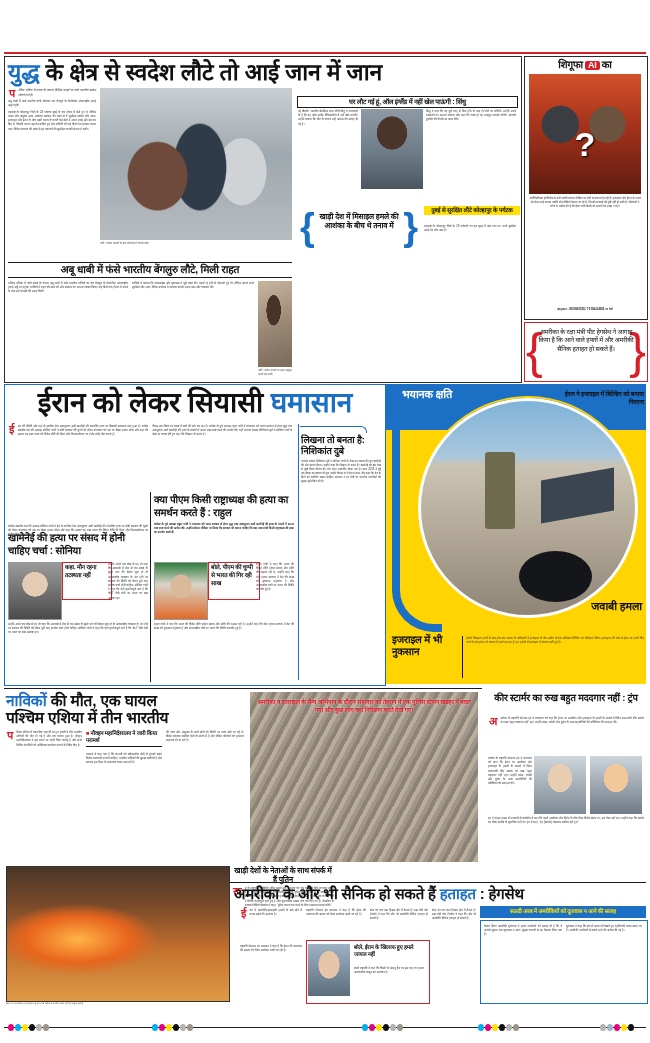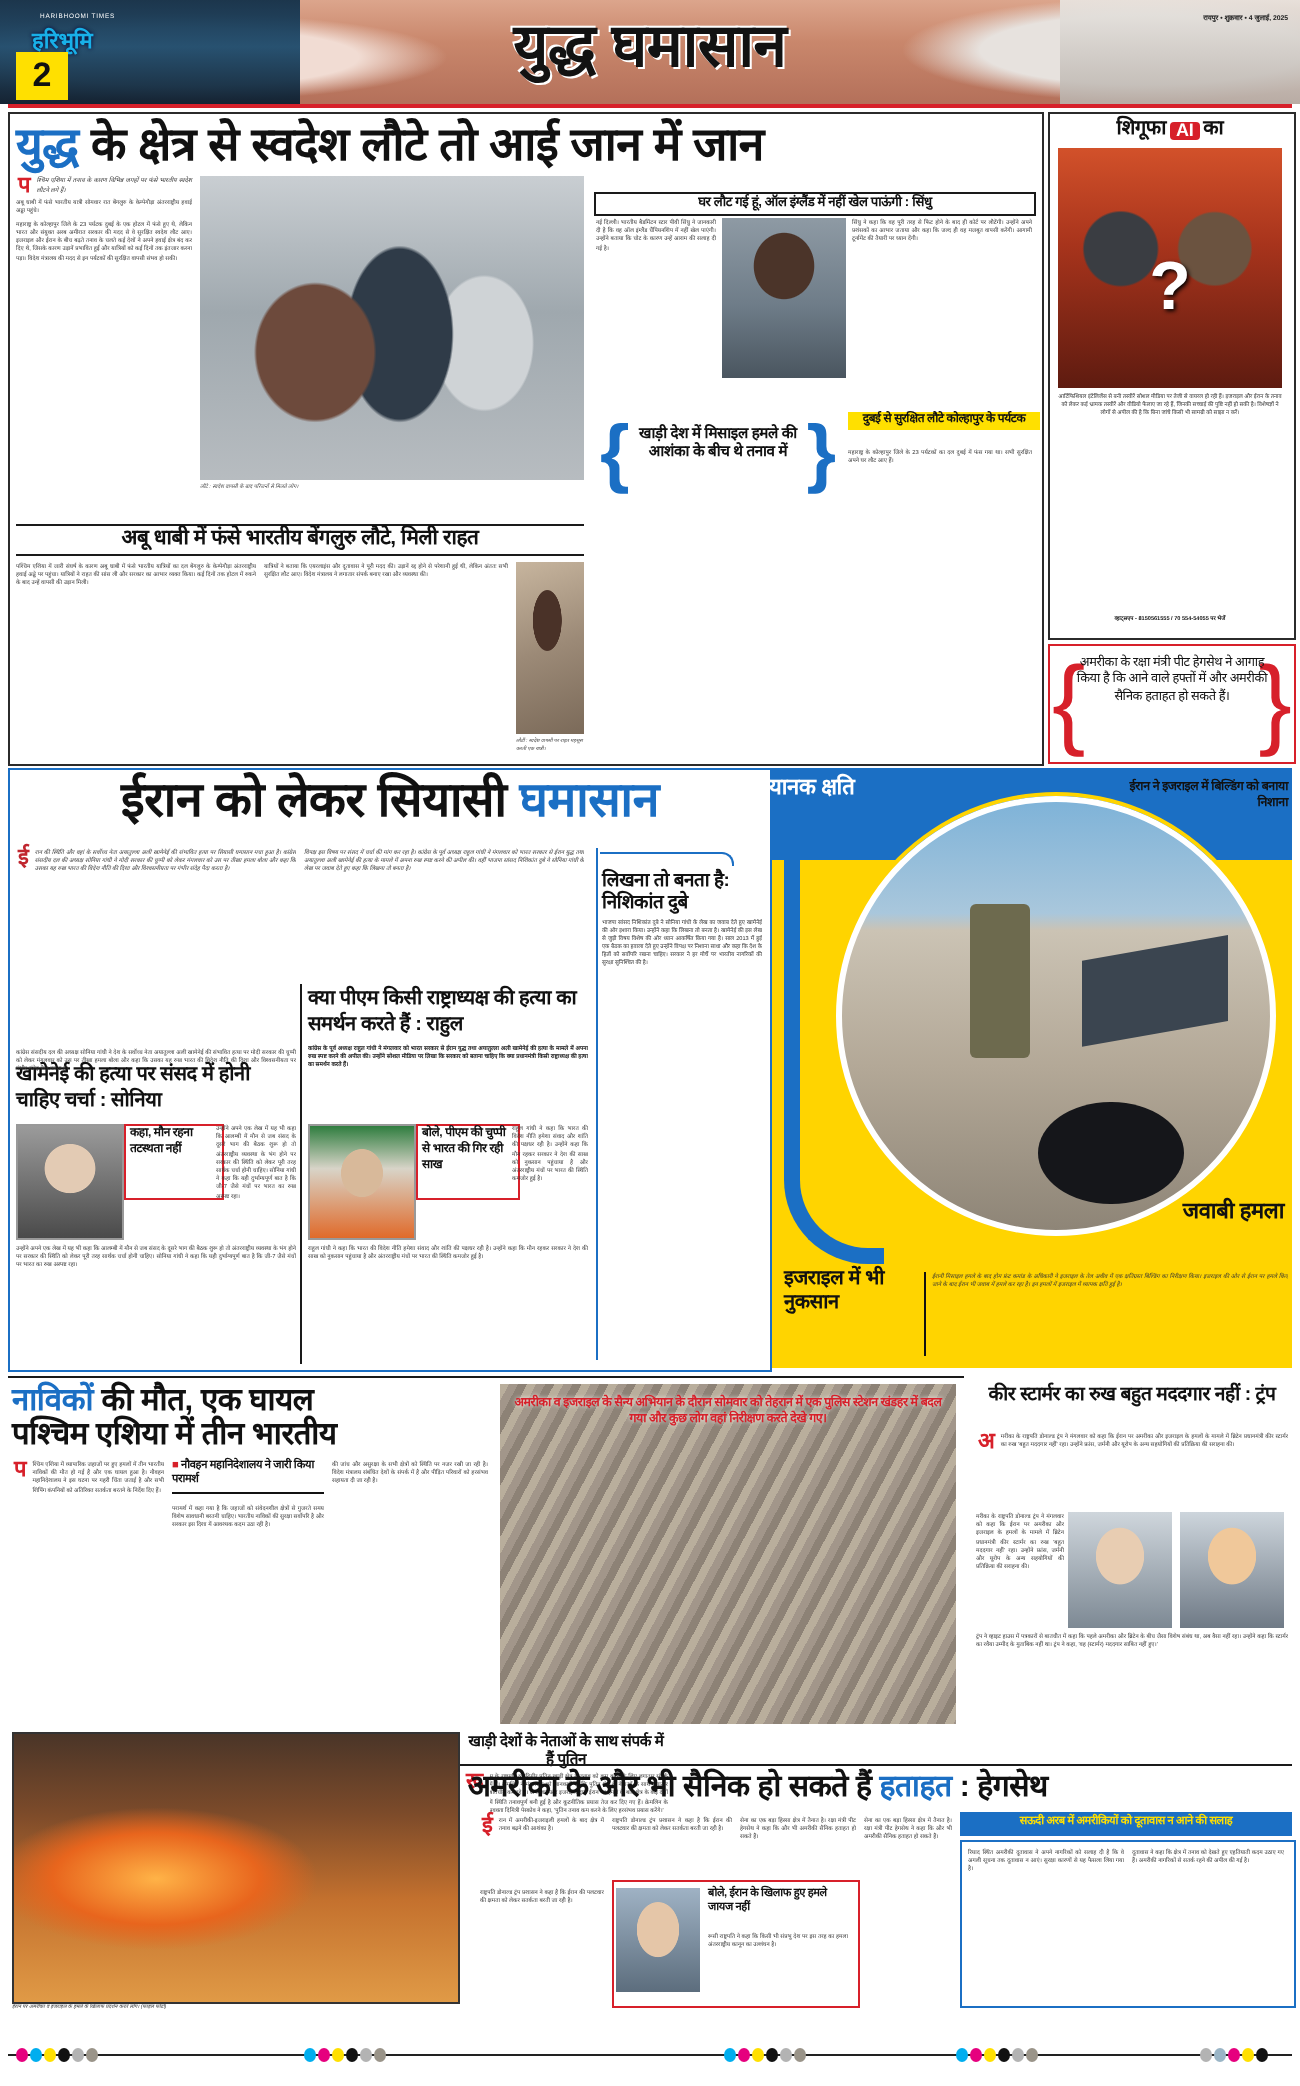--- a/index.html
+++ b/index.html
@@ -61,37 +61,20 @@
   .ph.smoke{background:
       radial-gradient(ellipse 34% 70% at 14% 55%, #f1dcd3 0 40%, transparent 60%),
       radial-gradient(ellipse 30% 80% at 88% 48%, #e7e2de 0 42%, transparent 62%),
       linear-gradient(180deg,#dca58c 0%,#c9876c 40%,#b4705a 100%);}
 </style>
 </head>
 <body>
 
 <div class="page">
 
-  <div style="position:absolute;left:0;top:0;width:650px;height:52px;overflow:hidden;">
-    <div class="ph smoke" style="position:absolute;inset:0;"></div>
-    <div class="ph city" style="position:absolute;left:0;top:0;width:150px;height:52px;opacity:.95;"></div>
-    <div style="position:absolute;right:0;top:0;width:120px;height:52px;
-         background:linear-gradient(180deg,#e9e6e2,#b9b2ac);opacity:.9;"></div>
-
-    <div style="position:absolute;left:20px;top:6px;color:#fff;font-size:3.2px;letter-spacing:.4px;">HARIBHOOMI TIMES</div>
-    <div style="position:absolute;left:16px;top:12px;color:#18b0e8;font-size:11px;font-weight:bold;
-         text-shadow:0 0 2px #003;">हरिभूमि</div>
-    <div style="position:absolute;left:8px;top:26px;width:26px;height:24px;background:#ffe000;
-         display:flex;align-items:center;justify-content:center;font-size:17px;font-weight:bold;color:#111;">2</div>
-
-    <div class="hl" style="position:absolute;left:0;right:0;top:8px;text-align:center;font-size:30px;
-         color:#121212;text-shadow:1px 1px 0 #fff,-1px -1px 0 #fff;">युद्ध घमासान</div>
-
-    <div style="position:absolute;right:6px;top:6px;font-size:3.4px;color:#222;font-weight:bold;">रायपुर • शुक्रवार • 4 जुलाई, 2025</div>
-  </div>
   <div class="rule" style="position:absolute;left:4px;top:52px;width:642px;height:1.6px;background:#d7202a;"></div>
 
   <div style="position:absolute;left:4px;top:56px;width:516px;height:325px;border:1px solid #2b2b2b;"></div>
 
   <div class="hl" style="position:absolute;left:8px;top:60px;width:508px;font-size:23px;">
     <span class="blue">युद्ध</span>
     <span>के क्षेत्र से स्वदेश लौटे तो आई जान में जान</span>
   </div>
 
   <div style="position:absolute;left:8px;top:88px;width:88px;height:155px;">
@@ -145,21 +128,21 @@
   <div style="position:absolute;left:529px;top:307px;width:112px;font-size:2.8px;text-align:center;color:#111;font-weight:bold;">व्हाट्सएप - 8150561555 / 70 554-54055 पर भेजें</div>
 
   <div style="position:absolute;left:524px;top:322px;width:122px;height:58px;border:1px solid #d7202a;">
     <div style="position:absolute;left:1px;top:2px;font-size:50px;color:#d7202a;line-height:52px;">{</div>
     <div style="position:absolute;right:1px;top:2px;font-size:50px;color:#d7202a;line-height:52px;">}</div>
     <div class="hl" style="position:absolute;left:13px;right:13px;top:5px;font-size:6.4px;text-align:center;line-height:1.3;font-weight:normal;">अमरीका के रक्षा मंत्री पीट हेगसेथ ने आगाह किया है कि आने वाले हफ्तों में और अमरीकी सैनिक हताहत हो सकते हैं।</div>
   </div>
 
   <div style="position:absolute;left:4px;top:384px;width:380px;height:300px;border:1.5px solid #1b6fc4;"></div>
 
-  <div class="hl" style="position:absolute;left:8px;top:388px;width:374px;font-size:24px;text-align:center;">
+  <div class="hl" style="position:absolute;left:8px;top:388px;width:374px;font-size:28px;text-align:center;">
     <span>ईरान को लेकर सियासी</span>
     <span class="blue">घमासान</span>
   </div>
 
   <div style="position:absolute;left:8px;top:424px;width:140px;height:62px;">
     <span class="dropcap k">ई</span>
     <div class="tiny" style="font-style:italic;">रान की स्थिति और वहां के सर्वोच्च नेता अयातुल्ला अली खामेनेई की संभावित हत्या पर सियासी घमासान मचा हुआ है। कांग्रेस संसदीय दल की अध्यक्ष सोनिया गांधी ने मोदी सरकार की चुप्पी को लेकर मंगलवार को उस पर तीखा हमला बोला और कहा कि उसका यह रुख भारत की विदेश नीति की दिशा और विश्वसनीयता पर गंभीर संदेह पैदा करता है।</div>
   </div>
   <div class="tiny" style="position:absolute;left:152px;top:424px;width:140px;height:62px;font-style:italic;">विपक्ष इस विषय पर संसद में चर्चा की मांग कर रहा है। कांग्रेस के पूर्व अध्यक्ष राहुल गांधी ने मंगलवार को भारत सरकार से ईरान युद्ध तथा अयातुल्ला अली खामेनेई की हत्या के मामले में अपना रुख स्पष्ट करने की अपील की। वहीं भाजपा सांसद निशिकांत दुबे ने सोनिया गांधी के लेख पर जवाब देते हुए कहा कि लिखना तो बनता है।</div>
 
@@ -184,21 +167,21 @@
   <div class="ph rahul" style="position:absolute;left:154px;top:562px;width:52px;height:56px;border:1px solid #999;"></div>
   <div style="position:absolute;left:208px;top:562px;width:46px;height:34px;border:1.2px solid #d7202a;padding:1px 2px;">
     <div class="hl" style="font-size:6px;line-height:1.3;">बोले, पीएम की चुप्पी से भारत की गिर रही साख</div>
   </div>
   <div class="tiny" style="position:absolute;left:256px;top:562px;width:38px;height:58px;">राहुल गांधी ने कहा कि भारत की विदेश नीति हमेशा संवाद और शांति की पक्षधर रही है। उन्होंने कहा कि मौन रहकर सरकार ने देश की साख को नुकसान पहुंचाया है और अंतरराष्ट्रीय मंचों पर भारत की स्थिति कमजोर हुई है।</div>
   <div class="tiny" style="position:absolute;left:154px;top:622px;width:140px;height:58px;">राहुल गांधी ने कहा कि भारत की विदेश नीति हमेशा संवाद और शांति की पक्षधर रही है। उन्होंने कहा कि मौन रहकर सरकार ने देश की साख को नुकसान पहुंचाया है और अंतरराष्ट्रीय मंचों पर भारत की स्थिति कमजोर हुई है।</div>
 
   <div style="position:absolute;left:386px;top:384px;width:260px;height:300px;background:#ffd400;"></div>
   <div style="position:absolute;left:386px;top:384px;width:260px;height:46px;background:#1b6fc4;
        border-bottom-left-radius:0;"></div>
-  <div class="hl" style="position:absolute;left:377px;top:388px;width:70px;font-size:11px;color:#fff;line-height:1.15;">भयानक क्षति</div>
+  <div class="hl" style="position:absolute;left:402px;top:388px;width:70px;font-size:11px;color:#fff;line-height:1.15;">भयानक क्षति</div>
   <div class="hl" style="position:absolute;right:6px;top:390px;width:92px;font-size:6.2px;text-align:right;
        color:#111;line-height:1.35;">ईरान ने इजराइल में बिल्डिंग को बनाया निशाना</div>
 
   <div class="ph roof" style="position:absolute;left:418px;top:398px;width:214px;height:214px;border-radius:50%;
        border:3px solid #fff;box-shadow:0 0 0 2px #ffd400;">
     <div style="position:absolute;left:30%;top:24%;width:14%;height:36%;background:#6d6a4e;border-radius:3px;"></div>
     <div style="position:absolute;left:56%;top:34%;width:34%;height:20%;background:#3b4550;transform:skewY(-10deg);"></div>
     <div style="position:absolute;left:46%;top:70%;width:34%;height:24%;background:#15161a;border-radius:50%;"></div>
   </div>
 

